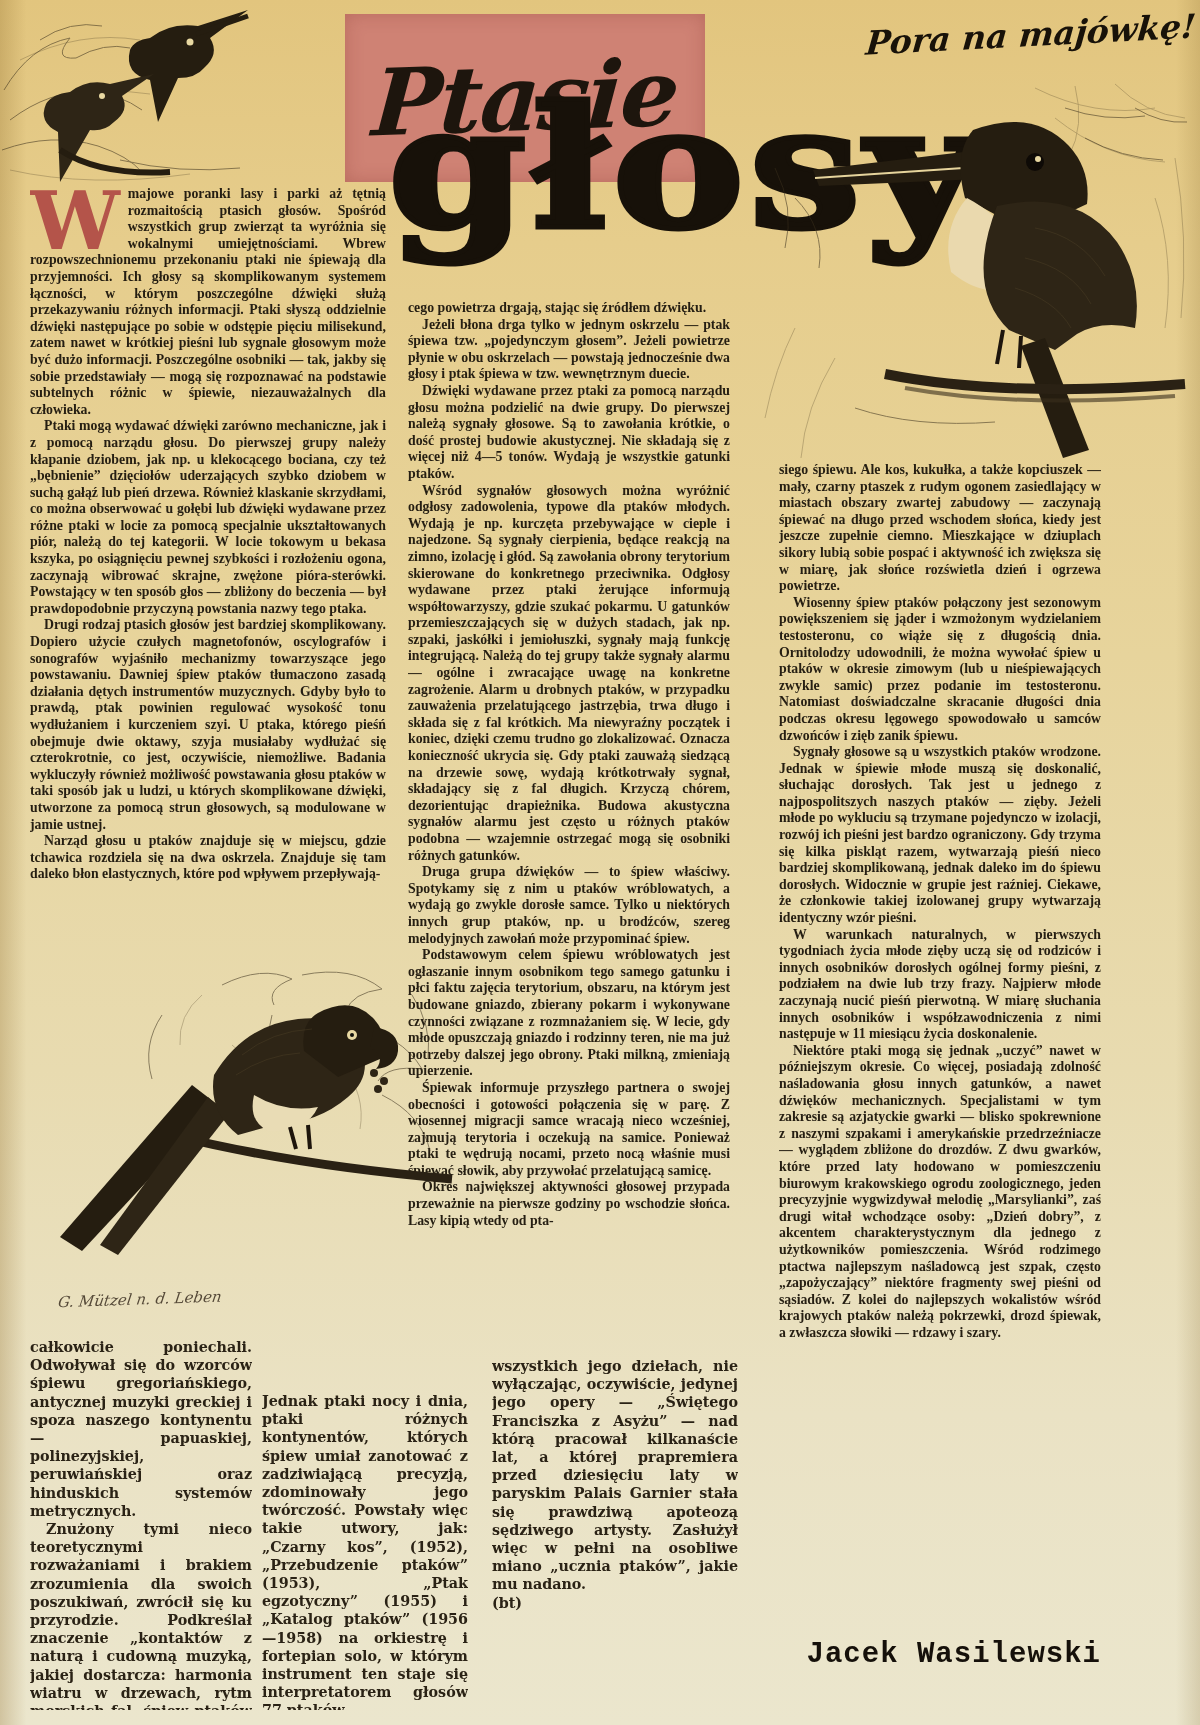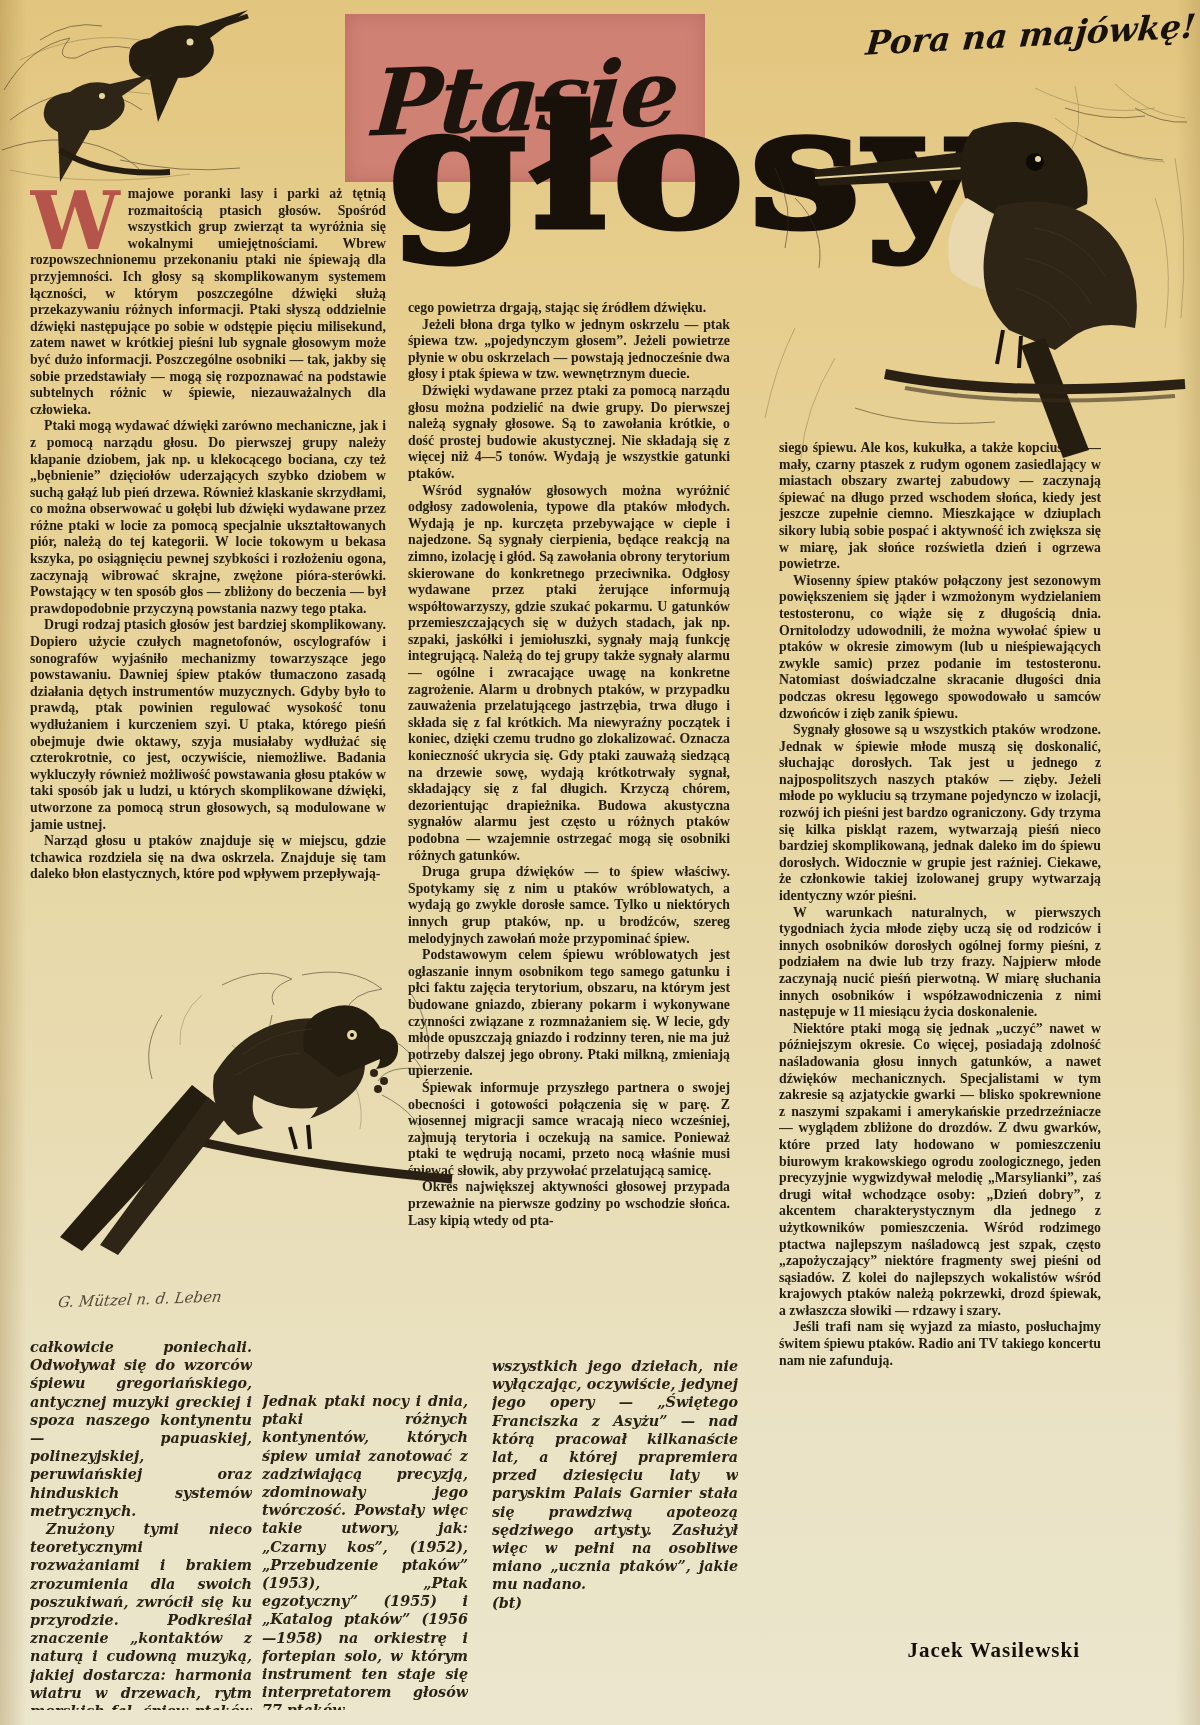--- a/index.html
+++ b/index.html
@@ -45,35 +45,35 @@
   }
   .body-col p { margin:0; text-indent:14px; }
   .body-col p.noindent { text-indent:0; }
   .dropcap {
     float:left; font-family:"DejaVu Serif", serif; font-weight:bold;
     font-size:80px; line-height:62px; color:#b4544a; margin:4px 8px 0 0;
   }
 
   .note-col {
     position:absolute; text-align:justify; overflow:hidden;
-    font-family:"DejaVu Serif", serif; font-style:italic; font-weight:bold;
+    font-family:"DejaVu Serif", serif; font-weight:bold;
     font-size:14.3px; line-height:18.2px; color:#2a2215;
   }
   .note-col p { margin:0; text-indent:16px; }
   .note-col p.noindent { text-indent:0; }
   .note-col p.sig-right { text-align:left; text-indent:0; }
 
   .engraver-sig {
     position:absolute; left:58px; top:1288px; width:300px;
     font-family:"DejaVu Serif", serif; font-style:italic; font-size:15px;
     color:#45392a; transform:rotate(-2deg) skewX(-10deg); opacity:.9;
   }
   .author {
-    position:absolute; left:660px; top:1638px; width:420px; text-align:right;
-    font-family:Liberation Serif, serif; font-weight:bold; font-size:21px;
+    position:absolute; left:681px; top:1638px; width:420px; text-align:right;
+    font-family:Liberation Mono, monospace; font-weight:bold; font-size:29px;
     color:#15100a; letter-spacing:1px;
   }
 </style>
 </head>
 <body>
 
 <div class="page">
 
   <svg class="illo" style="left:0;top:0" width="335" height="195" viewBox="0 0 335 195">
     <g class="hatch">
@@ -161,27 +161,26 @@
     <p class="noindent">cego powietrza drgają, stając się źródłem dźwięku.</p>
     <p>Jeżeli błona drga tylko w jednym oskrzelu — ptak śpiewa tzw. „pojedynczym głosem”. Jeżeli powietrze płynie w obu oskrzelach — powstają jednocześnie dwa głosy i ptak śpiewa w tzw. wewnętrznym duecie.</p>
     <p>Dźwięki wydawane przez ptaki za pomocą narządu głosu można podzielić na dwie grupy. Do pierwszej należą sygnały głosowe. Są to zawołania krótkie, o dość prostej budowie akustycznej. Nie składają się z więcej niż 4—5 tonów. Wydają je wszystkie gatunki ptaków.</p>
     <p>Wśród sygnałów głosowych można wyróżnić odgłosy zadowolenia, typowe dla ptaków młodych. Wydają je np. kurczęta przebywające w cieple i najedzone. Są sygnały cierpienia, będące reakcją na zimno, izolację i głód. Są zawołania obrony terytorium skierowane do konkretnego przeciwnika. Odgłosy wydawane przez ptaki żerujące informują współtowarzyszy, gdzie szukać pokarmu. U gatunków przemieszczających się w dużych stadach, jak np. szpaki, jaskółki i jemiołuszki, sygnały mają funkcję integrującą. Należą do tej grupy także sygnały alarmu — ogólne i zwracające uwagę na konkretne zagrożenie. Alarm u drobnych ptaków, w przypadku zauważenia przelatującego jastrzębia, trwa długo i składa się z fal krótkich. Ma niewyraźny początek i koniec, dzięki czemu trudno go zlokalizować. Oznacza konieczność ukrycia się. Gdy ptaki zauważą siedzącą na drzewie sowę, wydają krótkotrwały sygnał, składający się z fal długich. Krzyczą chórem, dezorientując drapieżnika. Budowa akustyczna sygnałów alarmu jest często u różnych ptaków podobna — wzajemnie ostrzegać mogą się osobniki różnych gatunków.</p>
     <p>Druga grupa dźwięków — to śpiew właściwy. Spotykamy się z nim u ptaków wróblowatych, a wydają go zwykle dorosłe samce. Tylko u niektórych innych grup ptaków, np. u brodźców, szereg melodyjnych zawołań może przypominać śpiew.</p>
     <p>Podstawowym celem śpiewu wróblowatych jest ogłaszanie innym osobnikom tego samego gatunku i płci faktu zajęcia terytorium, obszaru, na którym jest budowane gniazdo, zbierany pokarm i wykonywane czynności związane z rozmnażaniem się. W lecie, gdy młode opuszczają gniazdo i rodzinny teren, nie ma już potrzeby dalszej jego obrony. Ptaki milkną, zmieniają upierzenie.</p>
     <p>Śpiewak informuje przyszłego partnera o swojej obecności i gotowości połączenia się w parę. Z wiosennej migracji samce wracają nieco wcześniej, zajmują terytoria i oczekują na samice. Ponieważ ptaki te wędrują nocami, przeto nocą właśnie musi śpiewać słowik, aby przywołać przelatującą samicę.</p>
     <p>Okres największej aktywności głosowej przypada przeważnie na pierwsze godziny po wschodzie słońca. Lasy kipią wtedy od pta-</p>
   </div>
 
-  <div class="body-col" style="left:779px;top:440px;width:322px;height:1140px">
+  <div class="body-col" style="left:779px;top:462px;width:322px;height:1140px">
     <p class="noindent">siego śpiewu. Ale kos, kukułka, a także kopciuszek — mały, czarny ptaszek z rudym ogonem zasiedlający w miastach obszary zwartej zabudowy — zaczynają śpiewać na długo przed wschodem słońca, kiedy jest jeszcze zupełnie ciemno. Mieszkające w dziuplach sikory lubią sobie pospać i aktywność ich zwiększa się w miarę, jak słońce rozświetla dzień i ogrzewa powietrze.</p>
     <p>Wiosenny śpiew ptaków połączony jest sezonowym powiększeniem się jąder i wzmożonym wydzielaniem testosteronu, co wiąże się z długością dnia. Ornitolodzy udowodnili, że można wywołać śpiew u ptaków w okresie zimowym (lub u nieśpiewających zwykle samic) przez podanie im testosteronu. Natomiast doświadczalne skracanie długości dnia podczas okresu lęgowego spowodowało u samców dzwońców i zięb zanik śpiewu.</p>
     <p>Sygnały głosowe są u wszystkich ptaków wrodzone. Jednak w śpiewie młode muszą się doskonalić, słuchając dorosłych. Tak jest u jednego z najpospolitszych naszych ptaków — zięby. Jeżeli młode po wykluciu są trzymane pojedynczo w izolacji, rozwój ich pieśni jest bardzo ograniczony. Gdy trzyma się kilka piskląt razem, wytwarzają pieśń nieco bardziej skomplikowaną, jednak daleko im do śpiewu dorosłych. Widocznie w grupie jest raźniej. Ciekawe, że członkowie takiej izolowanej grupy wytwarzają identyczny wzór pieśni.</p>
     <p>W warunkach naturalnych, w pierwszych tygodniach życia młode zięby uczą się od rodziców i innych osobników dorosłych ogólnej formy pieśni, z podziałem na dwie lub trzy frazy. Najpierw młode zaczynają nucić pieśń pierwotną. W miarę słuchania innych osobników i współzawodniczenia z nimi następuje w 11 miesiącu życia doskonalenie.</p>
     <p>Niektóre ptaki mogą się jednak „uczyć” nawet w późniejszym okresie. Co więcej, posiadają zdolność naśladowania głosu innych gatunków, a nawet dźwięków mechanicznych. Specjalistami w tym zakresie są azjatyckie gwarki — blisko spokrewnione z naszymi szpakami i amerykańskie przedrzeźniacze — wyglądem zbliżone do drozdów. Z dwu gwarków, które przed laty hodowano w pomieszczeniu biurowym krakowskiego ogrodu zoologicznego, jeden precyzyjnie wygwizdywał melodię „Marsylianki”, zaś drugi witał wchodzące osoby: „Dzień dobry”, z akcentem charakterystycznym dla jednego z użytkowników pomieszczenia. Wśród rodzimego ptactwa najlepszym naśladowcą jest szpak, często „zapożyczający” niektóre fragmenty swej pieśni od sąsiadów. Z kolei do najlepszych wokalistów wśród krajowych ptaków należą pokrzewki, drozd śpiewak, a zwłaszcza słowiki — rdzawy i szary.</p>
-    <p>Jeśli trafi nam się wyjazd za miasto, posłuchajmy świtem śpiewu ptaków. Radio ani TV takiego koncertu nam nie zafundują.</p>
   </div>
 
   <svg class="illo" style="left:22px;top:955px" width="440" height="330" viewBox="0 0 440 330">
     <g class="hatch">
       <path d="M200,30 q40,-20 70,-6 q-26,10 -18,26"></path>
       <path d="M280,20 q50,-10 80,14 q-30,4 -36,22"></path>
       <path d="M330,70 q50,10 70,44 q-34,-4 -44,12"></path>
       <path d="M360,140 q40,20 48,56"></path>
       <path d="M250,60 q-10,40 10,70"></path>
       <path d="M390,40 q20,30 16,64"></path>

